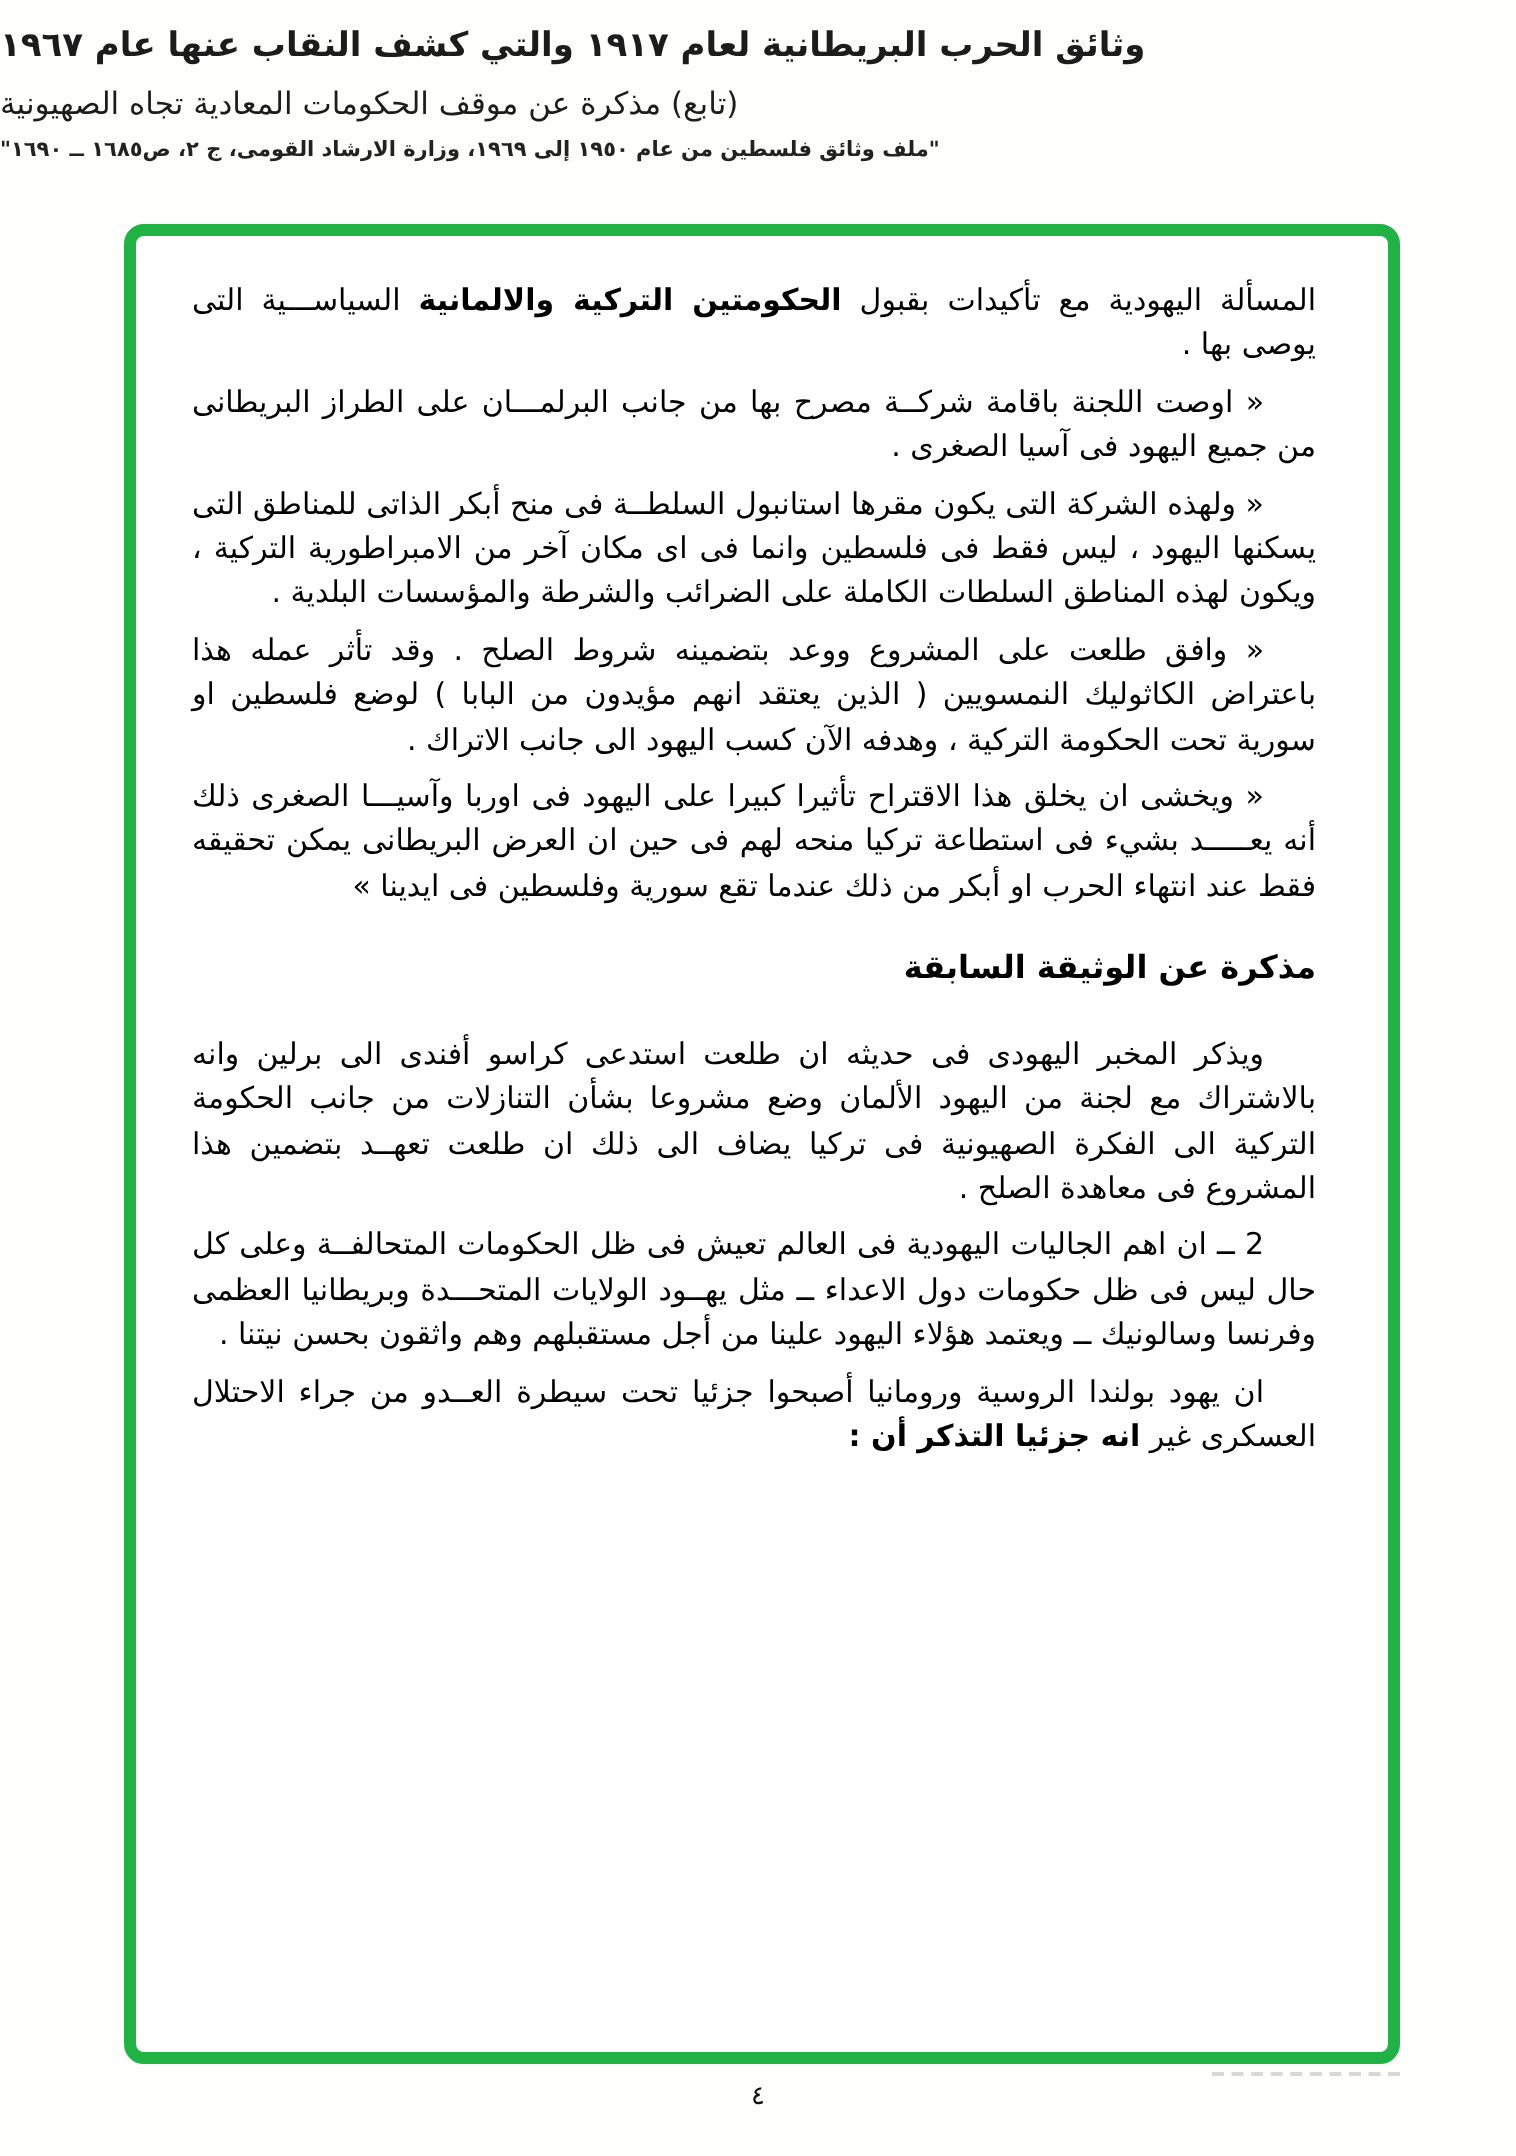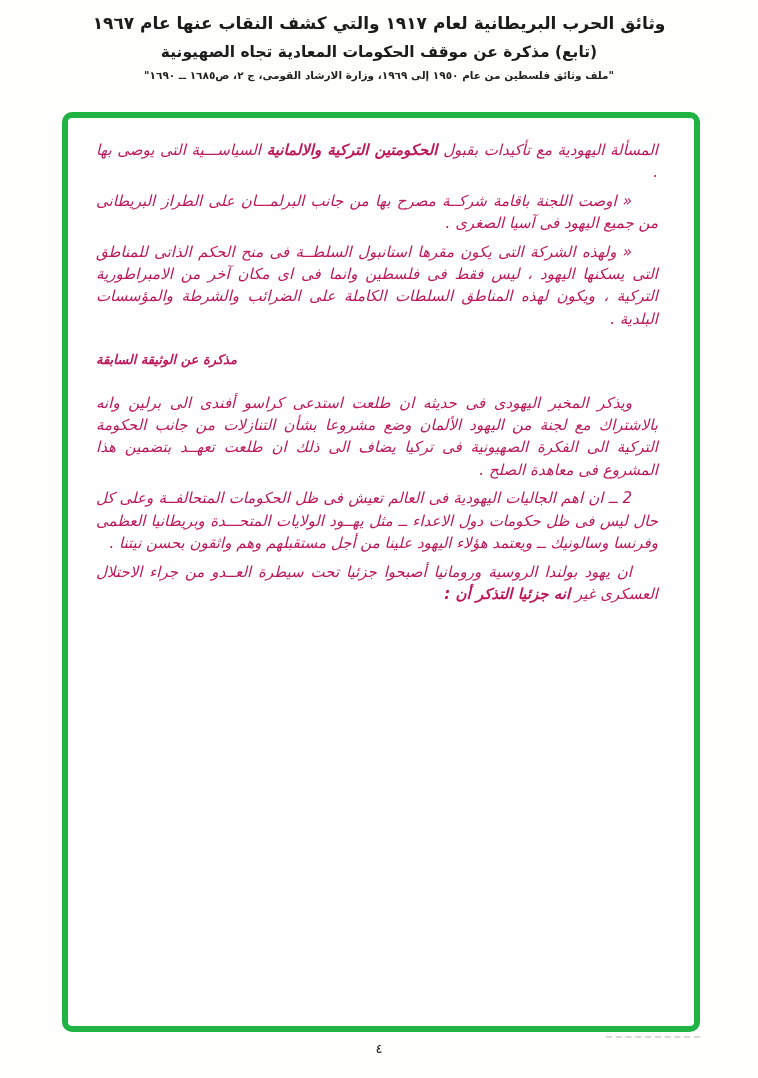--- a/index.html
+++ b/index.html
@@ -6,58 +6,57 @@
   body{
     width:758px;height:1078px;
     background:#fefefd;
     font-family:"DejaVu Sans", sans-serif;
     color:#1c1c1c;
     position:relative;
     overflow:hidden;
   }
   .header{
     position:absolute;top:12px;left:0;right:0;
-    text-align:center;direction:rtl;
+    text-align:left;direction:rtl;
   }
   .header .title{
     font-size:17px;font-weight:bold;letter-spacing:0;line-height:1.3;
   }
   .header .subtitle{
-    font-size:15.5px;font-weight:bold;margin-top:9px;
+    font-size:15.5px;font-weight:normal;margin-top:9px;
   }
   .header .citation{
     font-size:10.5px;font-weight:bold;margin-top:8px;color:#222;
   }
   .frame{
     position:absolute;left:62px;top:112px;
     width:638px;height:920px;
     box-sizing:border-box;
     border:6px solid #21b244;
     border-radius:10px;
     padding:21px 36px 0 28px;
     overflow:hidden;
     background:#fff;
   }
   .doc{
     direction:rtl;
     text-align:justify;
     font-size:15px;
     line-height:22.4px;
-    color:#be185d;
-    font-style:italic;
+    color:#000000;
   }
   .doc p.para{
     margin:0 0 6px 0;
     text-indent:26px;
   }
   .doc p.para.noindent{text-indent:0;}
   .doc .heading{
-    text-align:left;
+    text-align:right;
     font-weight:bold;
-    font-size:13px;
+    font-size:16px;
     margin:19px 0 20px 0;
     text-indent:0;
   }
   .seg-bold{font-weight:bold;}
   .pagenum{
     position:absolute;top:1041px;left:0;right:0;
     text-align:center;
     font-size:13px;color:#111;
     direction:rtl;
   }
@@ -73,21 +72,23 @@
 <div class="header">
   <div class="title">وثائق الحرب البريطانية لعام ١٩١٧ والتي كشف النقاب عنها عام ١٩٦٧</div>
   <div class="subtitle">(تابع) مذكرة عن موقف الحكومات المعادية تجاه الصهيونية</div>
   <div class="citation">"ملف وثائق فلسطين من عام ١٩٥٠ إلى ١٩٦٩، وزارة الارشاد القومى، ج ٢، ص١٦٨٥ ــ ١٦٩٠"</div>
 </div>
 
 <div class="frame">
   <div class="doc">
       <p class="para noindent"><span>المسألة اليهودية مع تأكيدات بقبول </span><span class="seg-bold">الحكومتين التركية والالمانية</span><span> السياســـية التى يوصى بها .</span></p>
       <p class="para"><span>« اوصت اللجنة باقامة شركــة مصرح بها من جانب البرلمـــان على الطراز البريطانى من جميع اليهود فى آسيا الصغرى .</span></p>
-      <p class="para"><span>« ولهذه الشركة التى يكون مقرها استانبول السلطــة فى منح الحكم الذاتى للمناطق التى يسكنها اليهود ، ليس فقط فى فلسطين وانما فى اى مكان آخر من الامبراطورية التركية ، ويكون لهذه المناطق السلطات الكاملة على الضرائب والشرطة والمؤسسات البلدية .</span></p>
+      <p class="para"><span>« ولهذه الشركة التى يكون مقرها استانبول السلطــة فى منح أبكر الذاتى للمناطق التى يسكنها اليهود ، ليس فقط فى فلسطين وانما فى اى مكان آخر من الامبراطورية التركية ، ويكون لهذه المناطق السلطات الكاملة على الضرائب والشرطة والمؤسسات البلدية .</span></p>
+      <p class="para"><span>« وافق طلعت على المشروع ووعد بتضمينه شروط الصلح . وقد تأثر عمله هذا باعتراض الكاثوليك النمسويين ( الذين يعتقد انهم مؤيدون من البابا ) لوضع فلسطين او سورية تحت الحكومة التركية ، وهدفه الآن كسب اليهود الى جانب الاتراك .</span></p>
+      <p class="para"><span>« ويخشى ان يخلق هذا الاقتراح تأثيرا كبيرا على اليهود فى اوربا وآسيـــا الصغرى ذلك أنه يعـــــد بشيء فى استطاعة تركيا منحه لهم فى حين ان العرض البريطانى يمكن تحقيقه فقط عند انتهاء الحرب او أبكر من ذلك عندما تقع سورية وفلسطين فى ايدينا »</span></p>
       <div class="heading">مذكرة عن الوثيقة السابقة</div>
       <p class="para"><span>ويذكر المخبر اليهودى فى حديثه ان طلعت استدعى كراسو أفندى الى برلين وانه بالاشتراك مع لجنة من اليهود الألمان وضع مشروعا بشأن التنازلات من جانب الحكومة التركية الى الفكرة الصهيونية فى تركيا يضاف الى ذلك ان طلعت تعهــد بتضمين هذا المشروع فى معاهدة الصلح .</span></p>
       <p class="para"><span>2 ــ ان اهم الجاليات اليهودية فى العالم تعيش فى ظل الحكومات المتحالفــة وعلى كل حال ليس فى ظل حكومات دول الاعداء ــ مثل يهــود الولايات المتحـــدة وبريطانيا العظمى وفرنسا وسالونيك ــ ويعتمد هؤلاء اليهود علينا من أجل مستقبلهم وهم واثقون بحسن نيتنا .</span></p>
       <p class="para"><span>ان يهود بولندا الروسية ورومانيا أصبحوا جزئيا تحت سيطرة العــدو من جراء الاحتلال العسكرى غير </span><span class="seg-bold">انه جزئيا التذكر أن :</span></p>
     </div>
 </div>
 
 <div class="artifact"></div>
 
 <div class="pagenum">٤</div>

